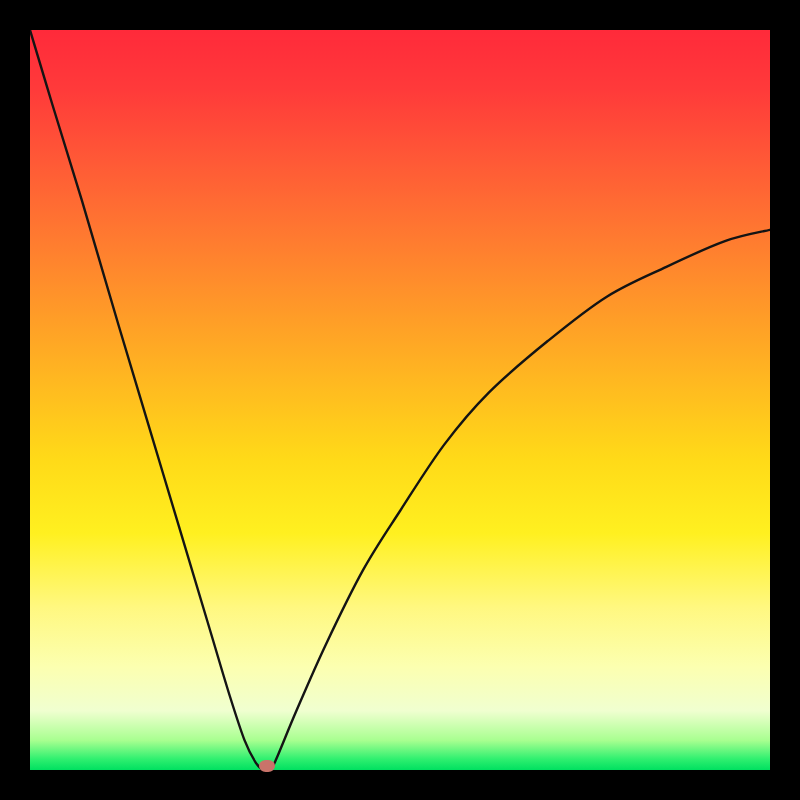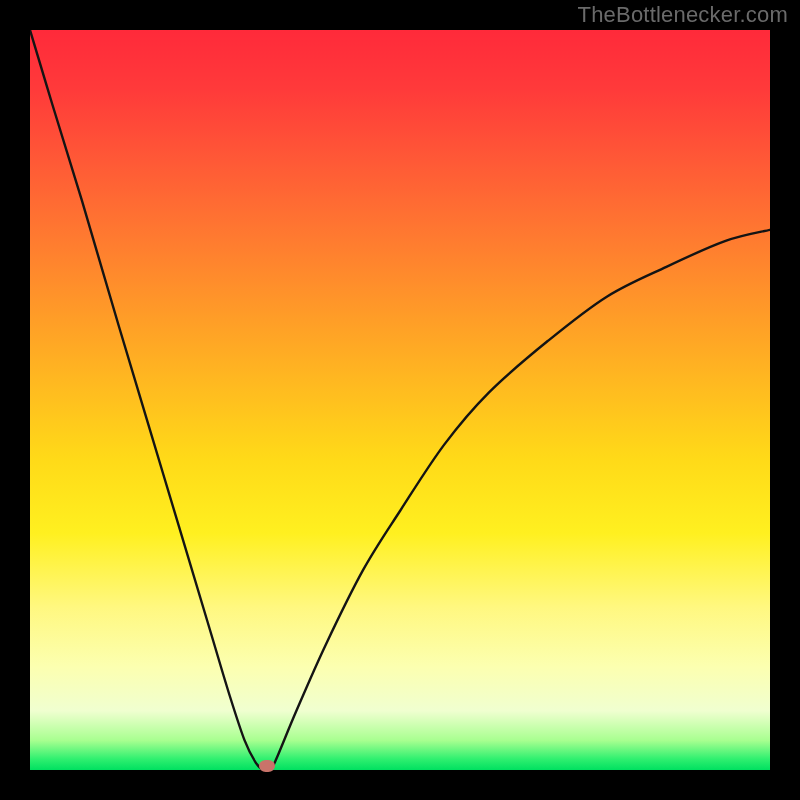--- a/index.html
+++ b/index.html
@@ -64,21 +64,20 @@
     background: #c9736a;
     border-radius: 50% / 60%;
     transform: translate(-50%, -50%);
     z-index: 5;
   }
 </style>
 </head>
 <body>
 
 <div class="frame">
-  <div class="watermark">TheBottlenecker.com</div>
 
   <div class="plot-area">
     <svg viewBox="0 0 740 740" preserveAspectRatio="none">
       <path id="curve-path" fill="none" stroke="#141414" stroke-width="2.4" stroke-linecap="round" stroke-linejoin="round" d="M 0.0 0.0 C 3.7 12.3 13.6 45.6 22.2 74.0 C 30.8 102.4 40.7 133.2 51.8 170.2 C 62.9 207.2 75.2 250.4 88.8 296.0 C 102.4 341.6 118.4 394.7 133.2 444.0 C 148.0 493.3 166.5 555.0 177.6 592.0 C 188.7 629.0 193.6 646.3 199.8 666.0 C 206.0 685.7 210.3 699.3 214.6 710.4 C 218.9 721.5 222.6 727.7 225.7 732.6 C 228.8 737.5 230.6 738.8 233.1 740.0 C 235.6 741.2 238.0 742.5 240.5 740.0 C 243.0 737.5 243.6 735.1 247.9 725.2 C 252.2 715.3 258.4 699.3 266.4 680.8 C 274.4 662.3 284.9 637.6 296.0 614.2 C 307.1 590.8 320.7 562.4 333.0 540.2 C 345.3 518.0 356.4 502.0 370.0 481.0 C 383.6 460.0 399.6 434.1 414.4 414.4 C 429.2 394.7 441.5 379.9 458.8 362.6 C 476.1 345.3 498.3 326.8 518.0 310.8 C 537.7 294.8 557.5 278.7 577.2 266.4 C 596.9 254.1 616.7 246.0 636.4 236.8 C 656.1 227.5 678.3 217.1 695.6 210.9 C 712.9 204.7 732.6 201.7 740.0 199.8"></path>
     </svg>
     <div id="marker" class="marker" style="left: 236.8px; top: 736.3px;"></div>
   </div>
 </div>
 
 </body></html>

